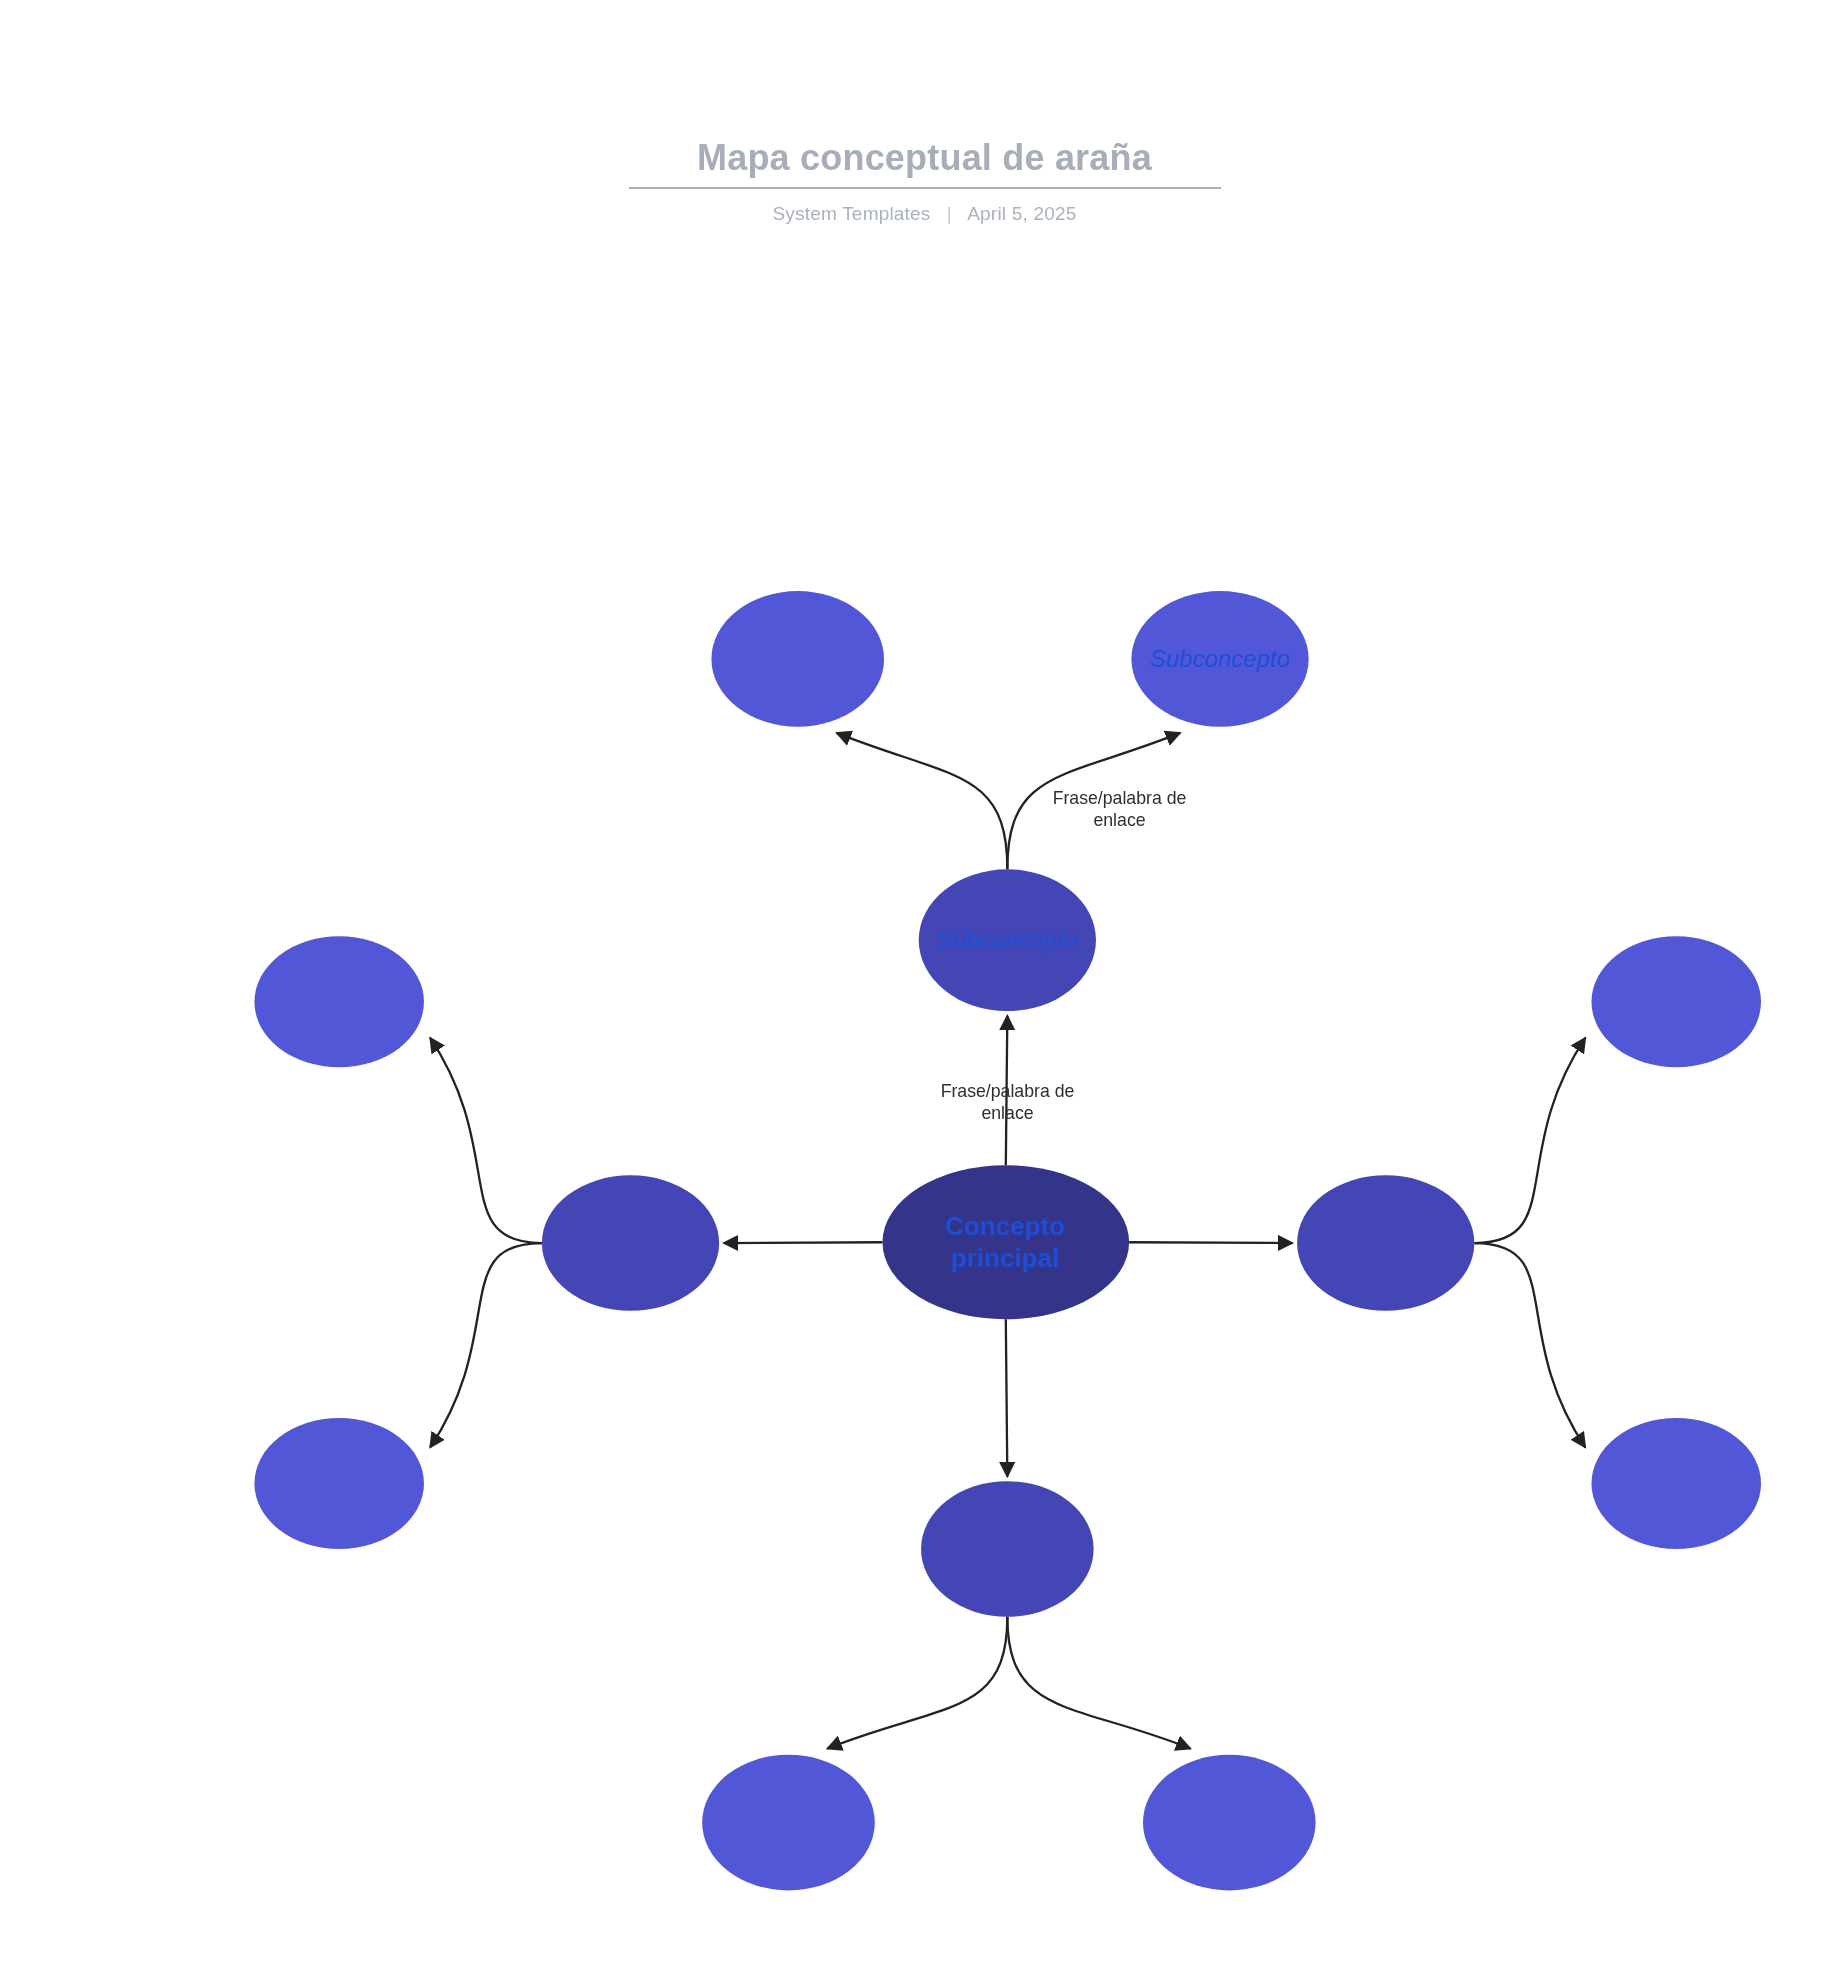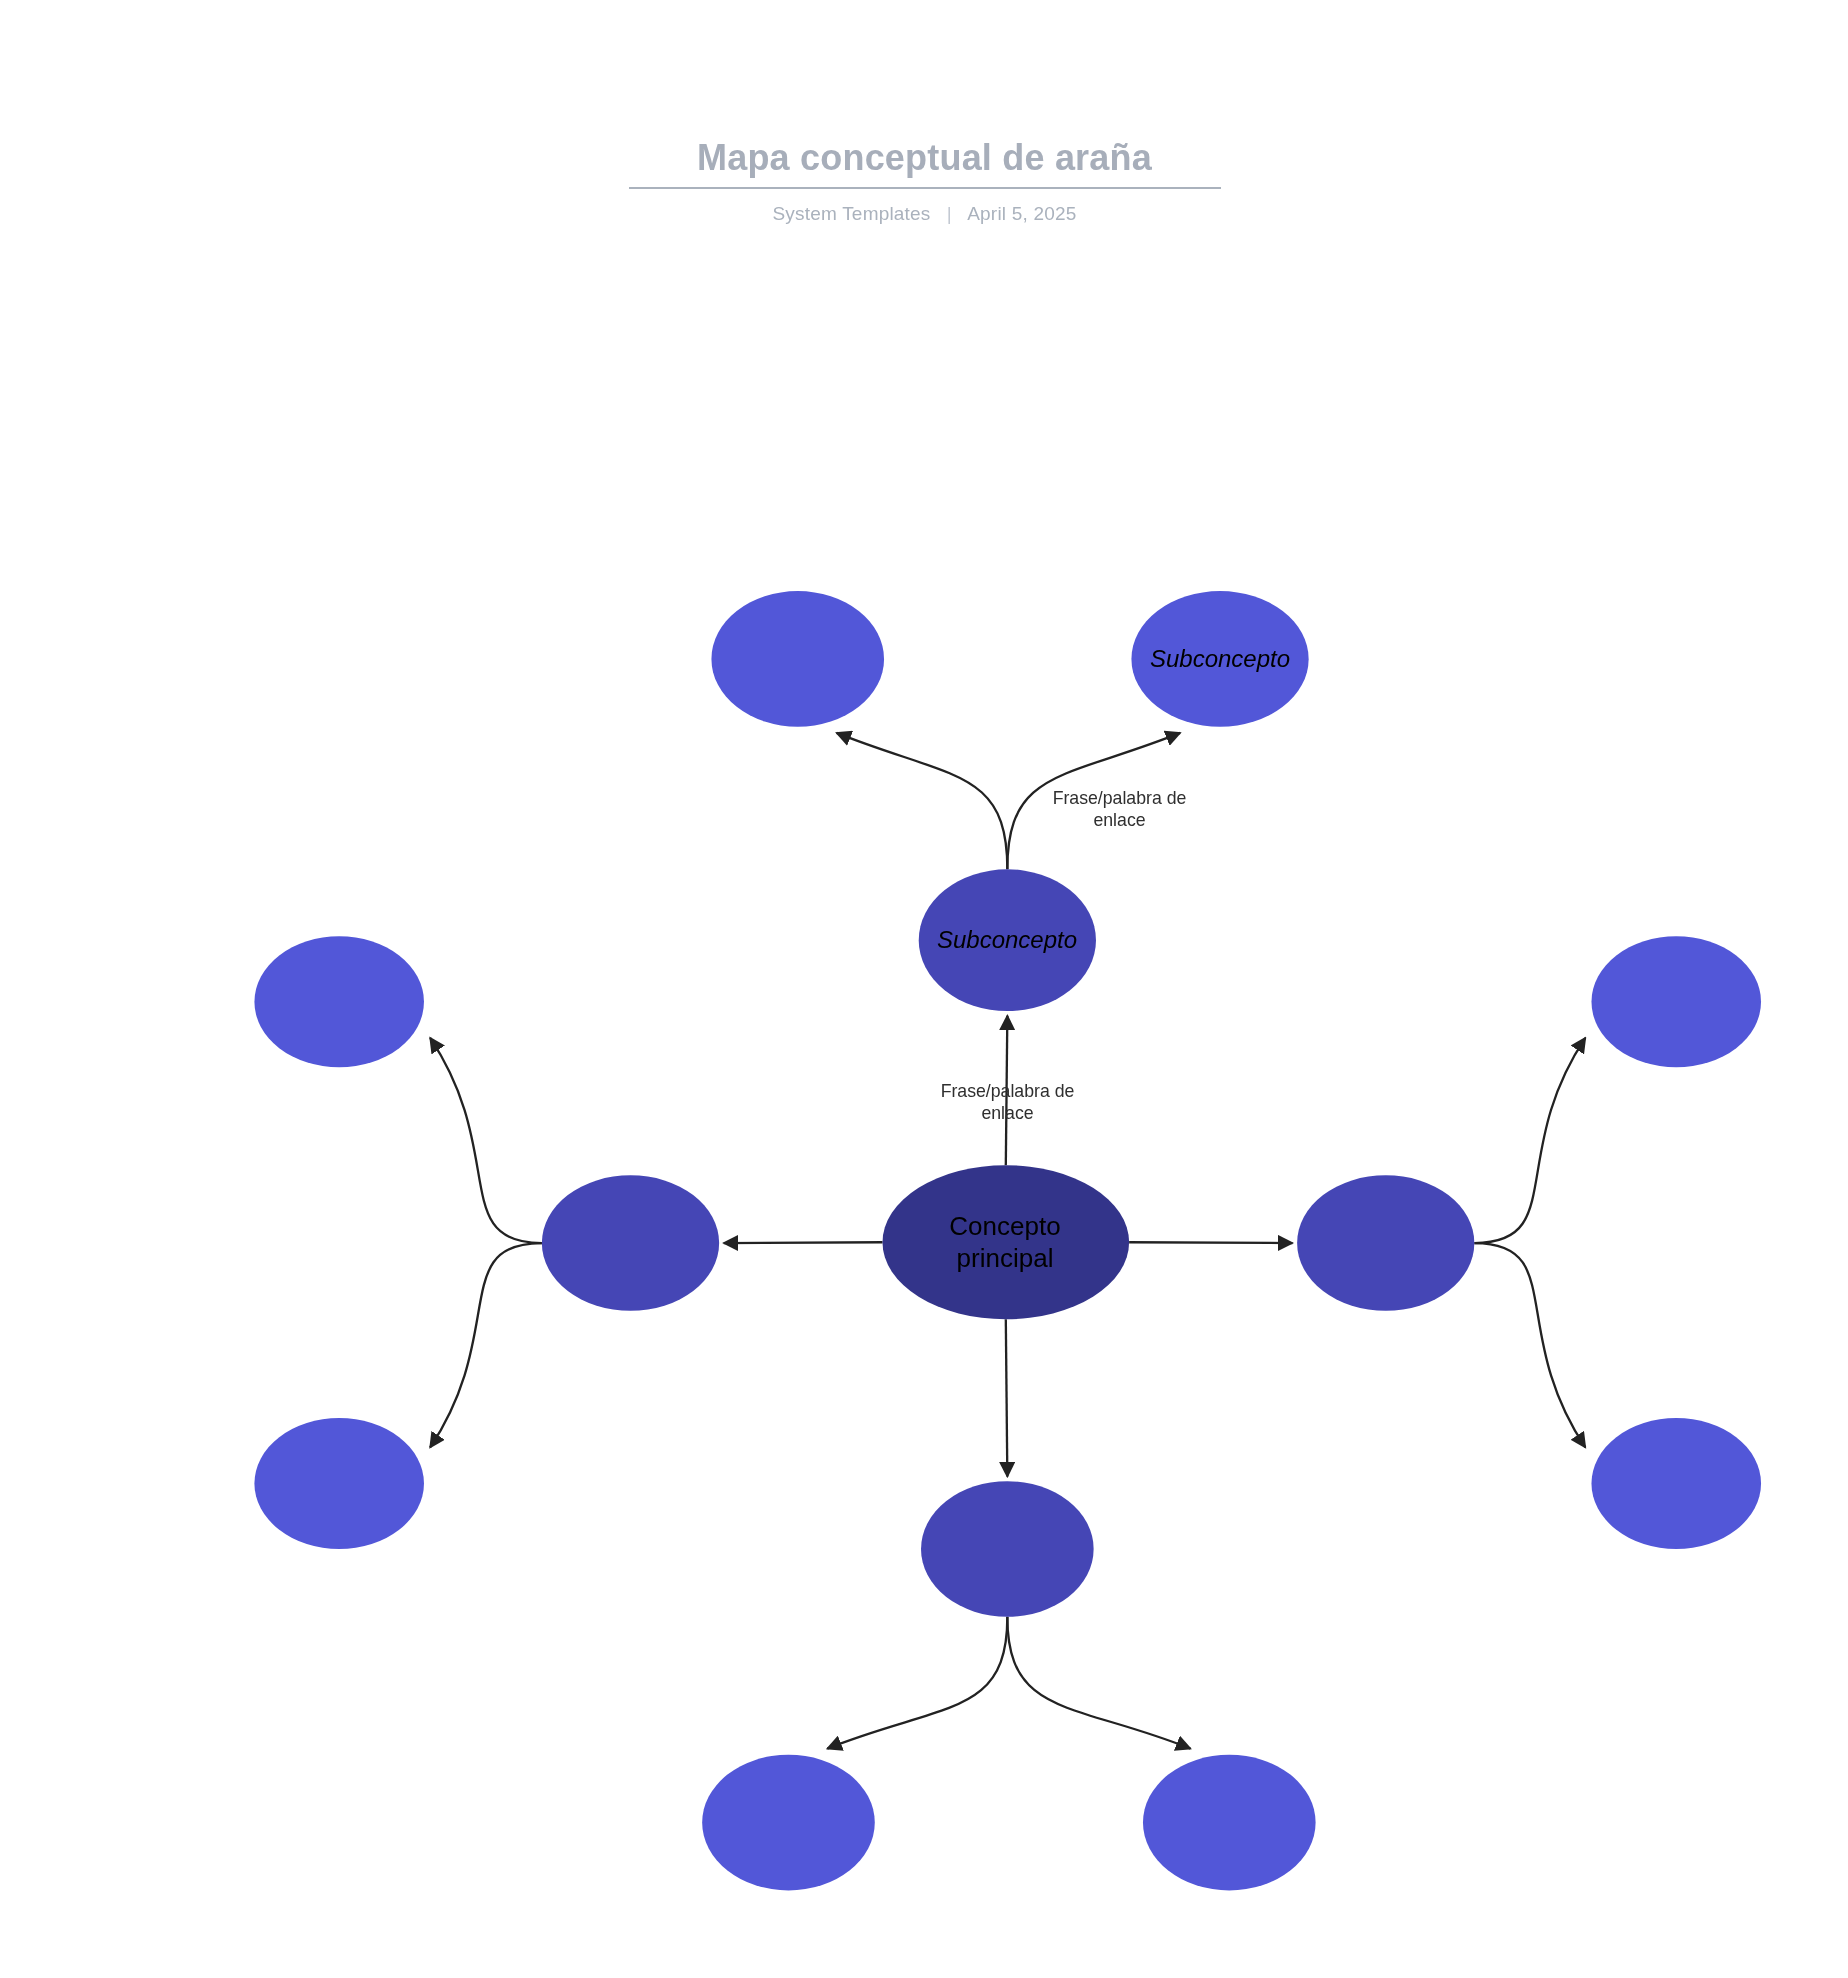--- a/index.html
+++ b/index.html
@@ -50,27 +50,27 @@
   #canvas {
     position: absolute;
     left: 0;
     top: 0;
     width: 1849px;
     height: 1979px;
   }
   .node-label {
     position: absolute;
     text-align: center;
-    color: #000000;
+    color: #1d4ed8;
     pointer-events: none;
     white-space: nowrap;
   }
   .label-main {
     font-size: 26px;
-    font-weight: normal;
+    font-weight: bold;
     line-height: 1.22;
   }
   .label-sub {
     font-size: 24px;
     font-style: italic;
     line-height: 1.2;
   }
   .link-label {
     position: absolute;
     text-align: center;

